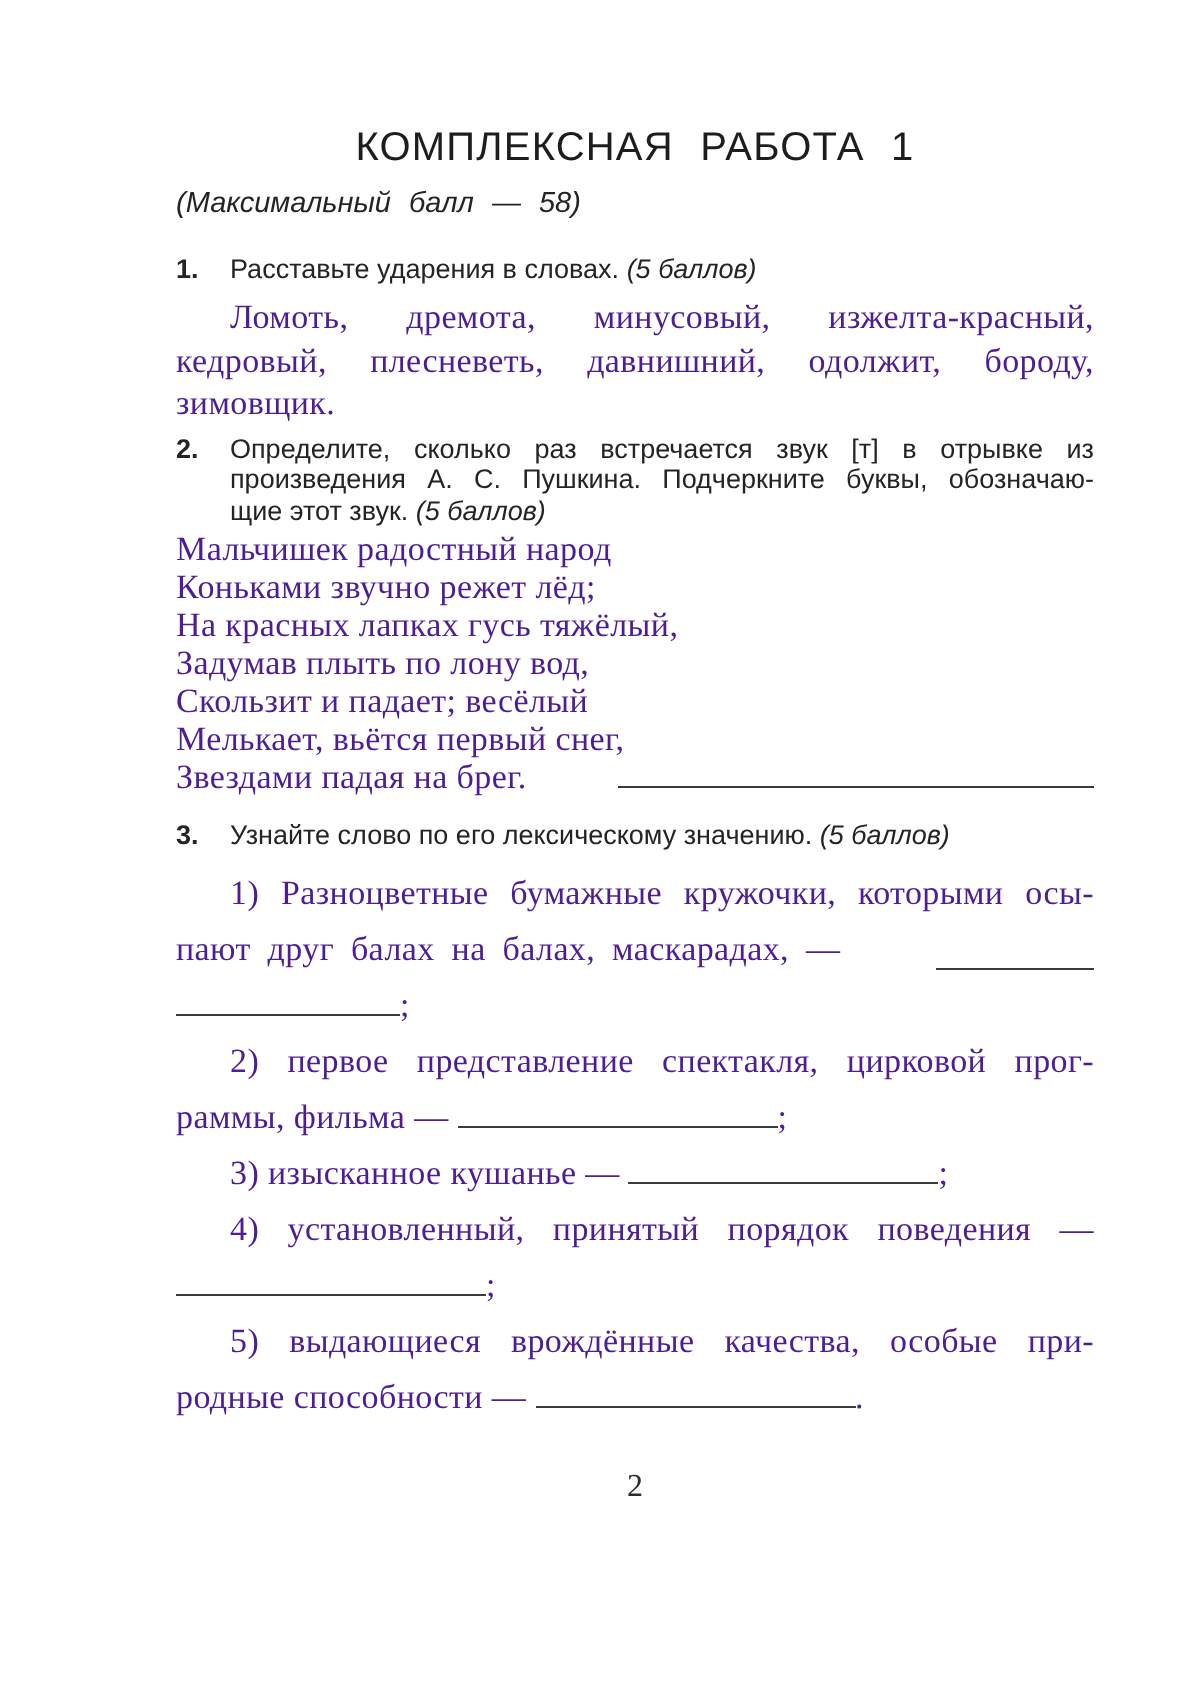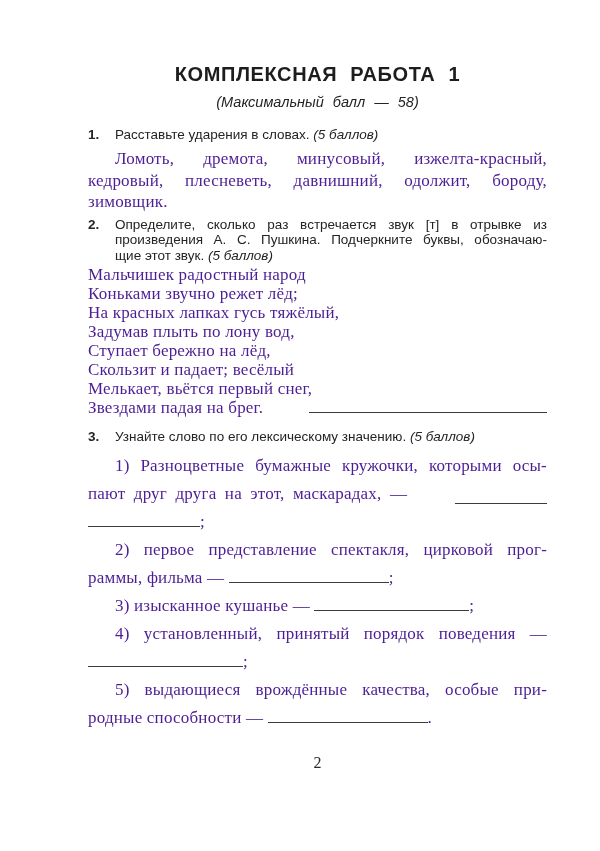--- a/index.html
+++ b/index.html
@@ -10,30 +10,30 @@
     background:#ffffff;
     color:#2b2b2b;
     padding:62px 53px 0 88px;
     overflow:hidden;
     font-family:"Liberation Serif", serif;
   }
   
   .title {
     text-align:center;
     font-family:"Liberation Sans", sans-serif;
-    font-weight:bold;
+    font-weight:normal;
     font-size:20px;
     line-height:24px;
     letter-spacing:0.6px;
     word-spacing:7px;
     color:#1d1d1d;
   }
   .subtitle {
     margin-top:7px;
-    text-align:center;
+    text-align:left;
     font-family:"Liberation Sans", sans-serif;
     font-style:italic;
     font-size:14.5px;
     line-height:18px;
     word-spacing:5px;
     color:#242424;
   }
   
   .task-header {
     display:flex;
@@ -108,42 +108,41 @@
         <span>щие этот звук.</span>
         <span class="points">(5 баллов)</span>
       </span>
     </span>
   </div>
   <div class="serif-block poem">
     <div>Мальчишек радостный народ</div>
     <div>Коньками звучно режет лёд;</div>
     <div>На красных лапках гусь тяжёлый,</div>
     <div>Задумав плыть по лону вод,</div>
-    <div>Ступает бережно на лёд,</div>
     <div>Скользит и падает; весёлый</div>
     <div>Мелькает, вьётся первый снег,</div>
     <div class="fill-row">
       <span class="txt">Звездами падая на брег.</span>
       <span class="blank"></span>
     </div>
   </div>
 
   <div class="task-header spacer-t3">
     <span class="task-num">3.</span>
     <span class="task-body">
       <span>Узнайте слово по его лексическому значению.</span>
       <span class="points">(5 баллов)</span>
     </span>
   </div>
 
   <div class="serif-block items">
 
     <div class="jl indent">1) Разноцветные бумажные кружочки, которыми осы-</div>
     <div class="fill-row">
-      <span class="txt" style="word-spacing:4px">пают друг друга на этот, маскарадах, —</span>
+      <span class="txt" style="word-spacing:4px">пают друг балах на балах, маскарадах, —</span>
       <span class="blank"></span>
     </div>
     <div>
       <span class="blank w112"></span><span>;</span>
     </div>
 
     <div class="jl indent">2) первое представление спектакля, цирковой прог-</div>
     <div>
       <span>раммы, фильма — </span><span class="blank w160"></span><span>;</span>
     </div>

